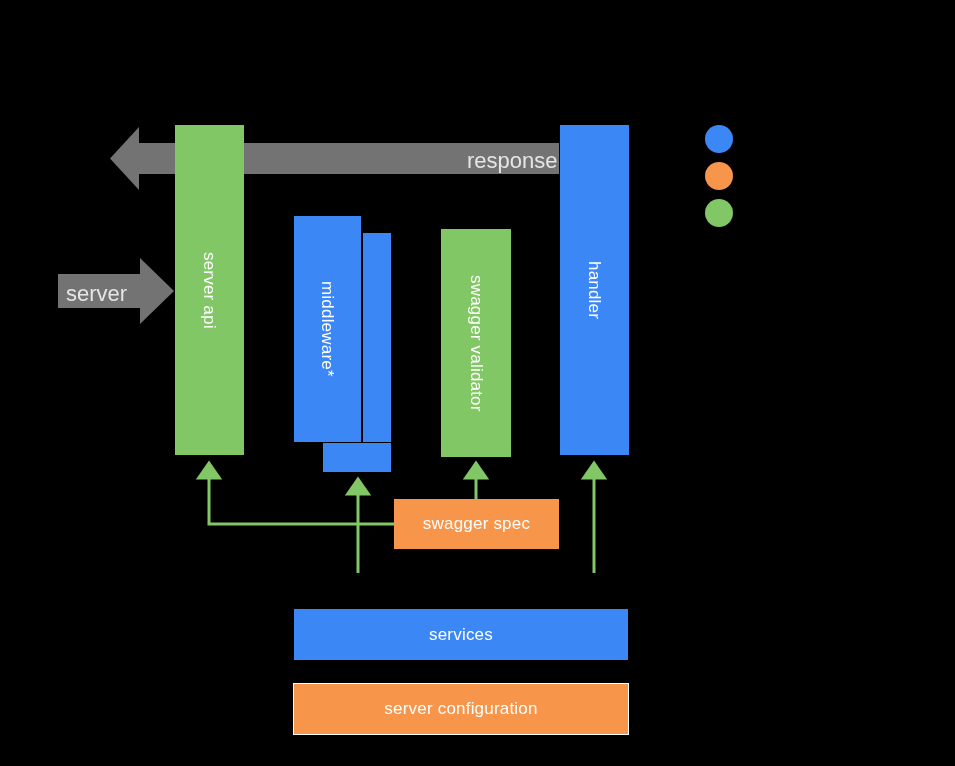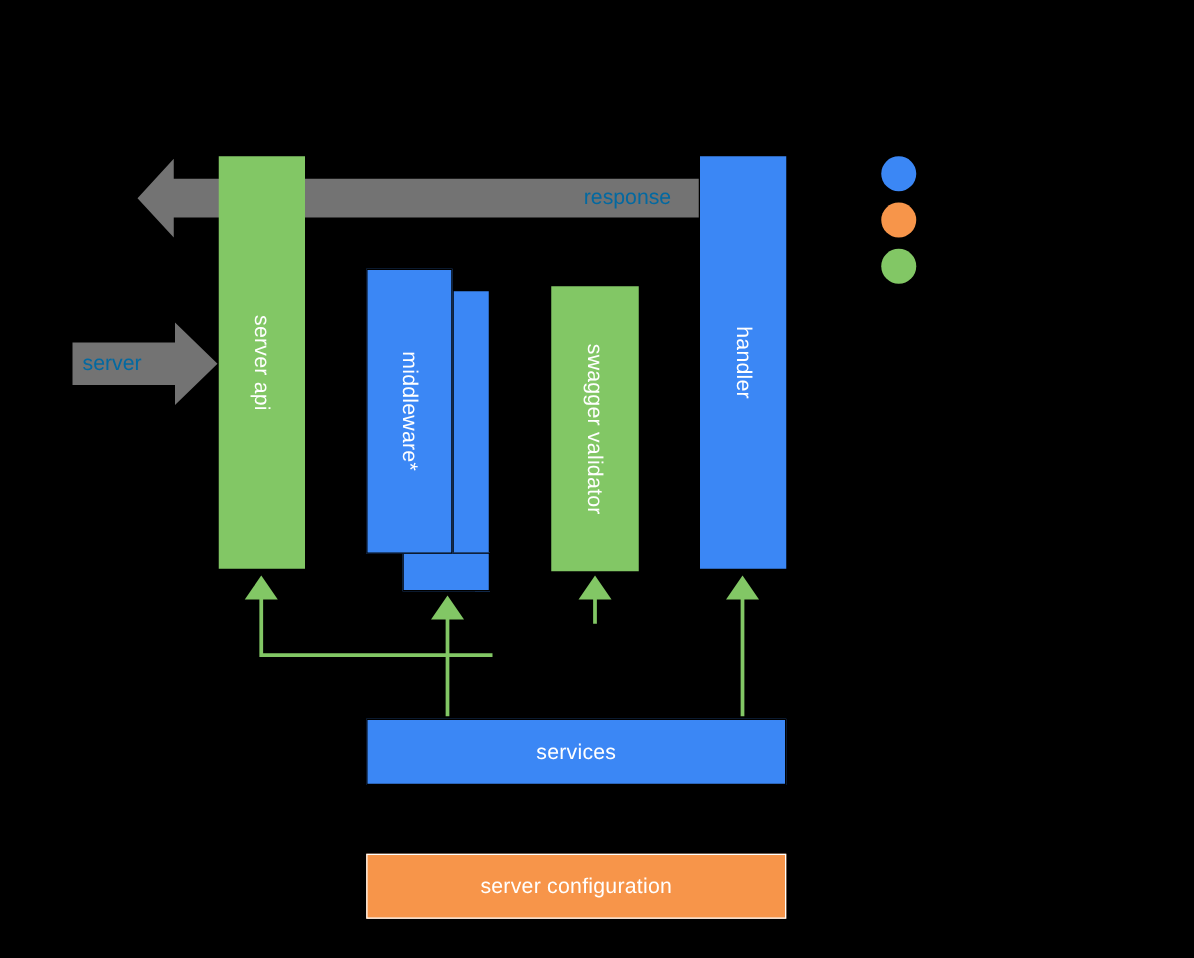--- a/index.html
+++ b/index.html
@@ -54,22 +54,22 @@
   svg.overlay {
     position: absolute;
     left: 0;
     top: 0;
     width: 955px;
     height: 766px;
     pointer-events: none;
   }
   .arrow-text {
     position: absolute;
-    color: #0369a1;
-    font-size: 17px;
+    color: #e5e5e5;
+    font-size: 22px;
     font-family: "Liberation Sans", sans-serif;
     white-space: nowrap;
   }
 </style>
 </head>
 <body>
 
 <div id="canvas">
 
   <svg class="overlay">
@@ -114,22 +114,25 @@
   </div>
 
   <div class="node vert green" style="left:441px; top:229px; width:70px; height:228px;">
     <span class="label">swagger validator</span>
   </div>
 
   <div class="node vert blue" style="left:560px; top:125px; width:69px; height:330px;">
     <span class="label">handler</span>
   </div>
 
+  <div class="node horiz orange" style="left:394px; top:499px; width:165px; height:50px;">
+    <span class="label">swagger spec</span>
+  </div>
 
-  <div class="node horiz blue" style="left:293px; top:575px; width:336px; height:53px; border:1px solid #000;">
+  <div class="node horiz blue" style="left:293px; top:608px; width:336px; height:53px; border:1px solid #000;">
     <span class="label">services</span>
   </div>
   <div class="node horiz orange" style="left:293px; top:683px; width:336px; height:52px; border:1px solid #ffffff;">
     <span class="label">server configuration</span>
   </div>
 
   <div class="legend-dot" style="left:705px; top:125px; background:#3b87f5;"></div>
   <div class="legend-dot" style="left:705px; top:162px; background:#f7954a;"></div>
   <div class="legend-dot" style="left:705px; top:199px; background:#82c765;"></div>
 

